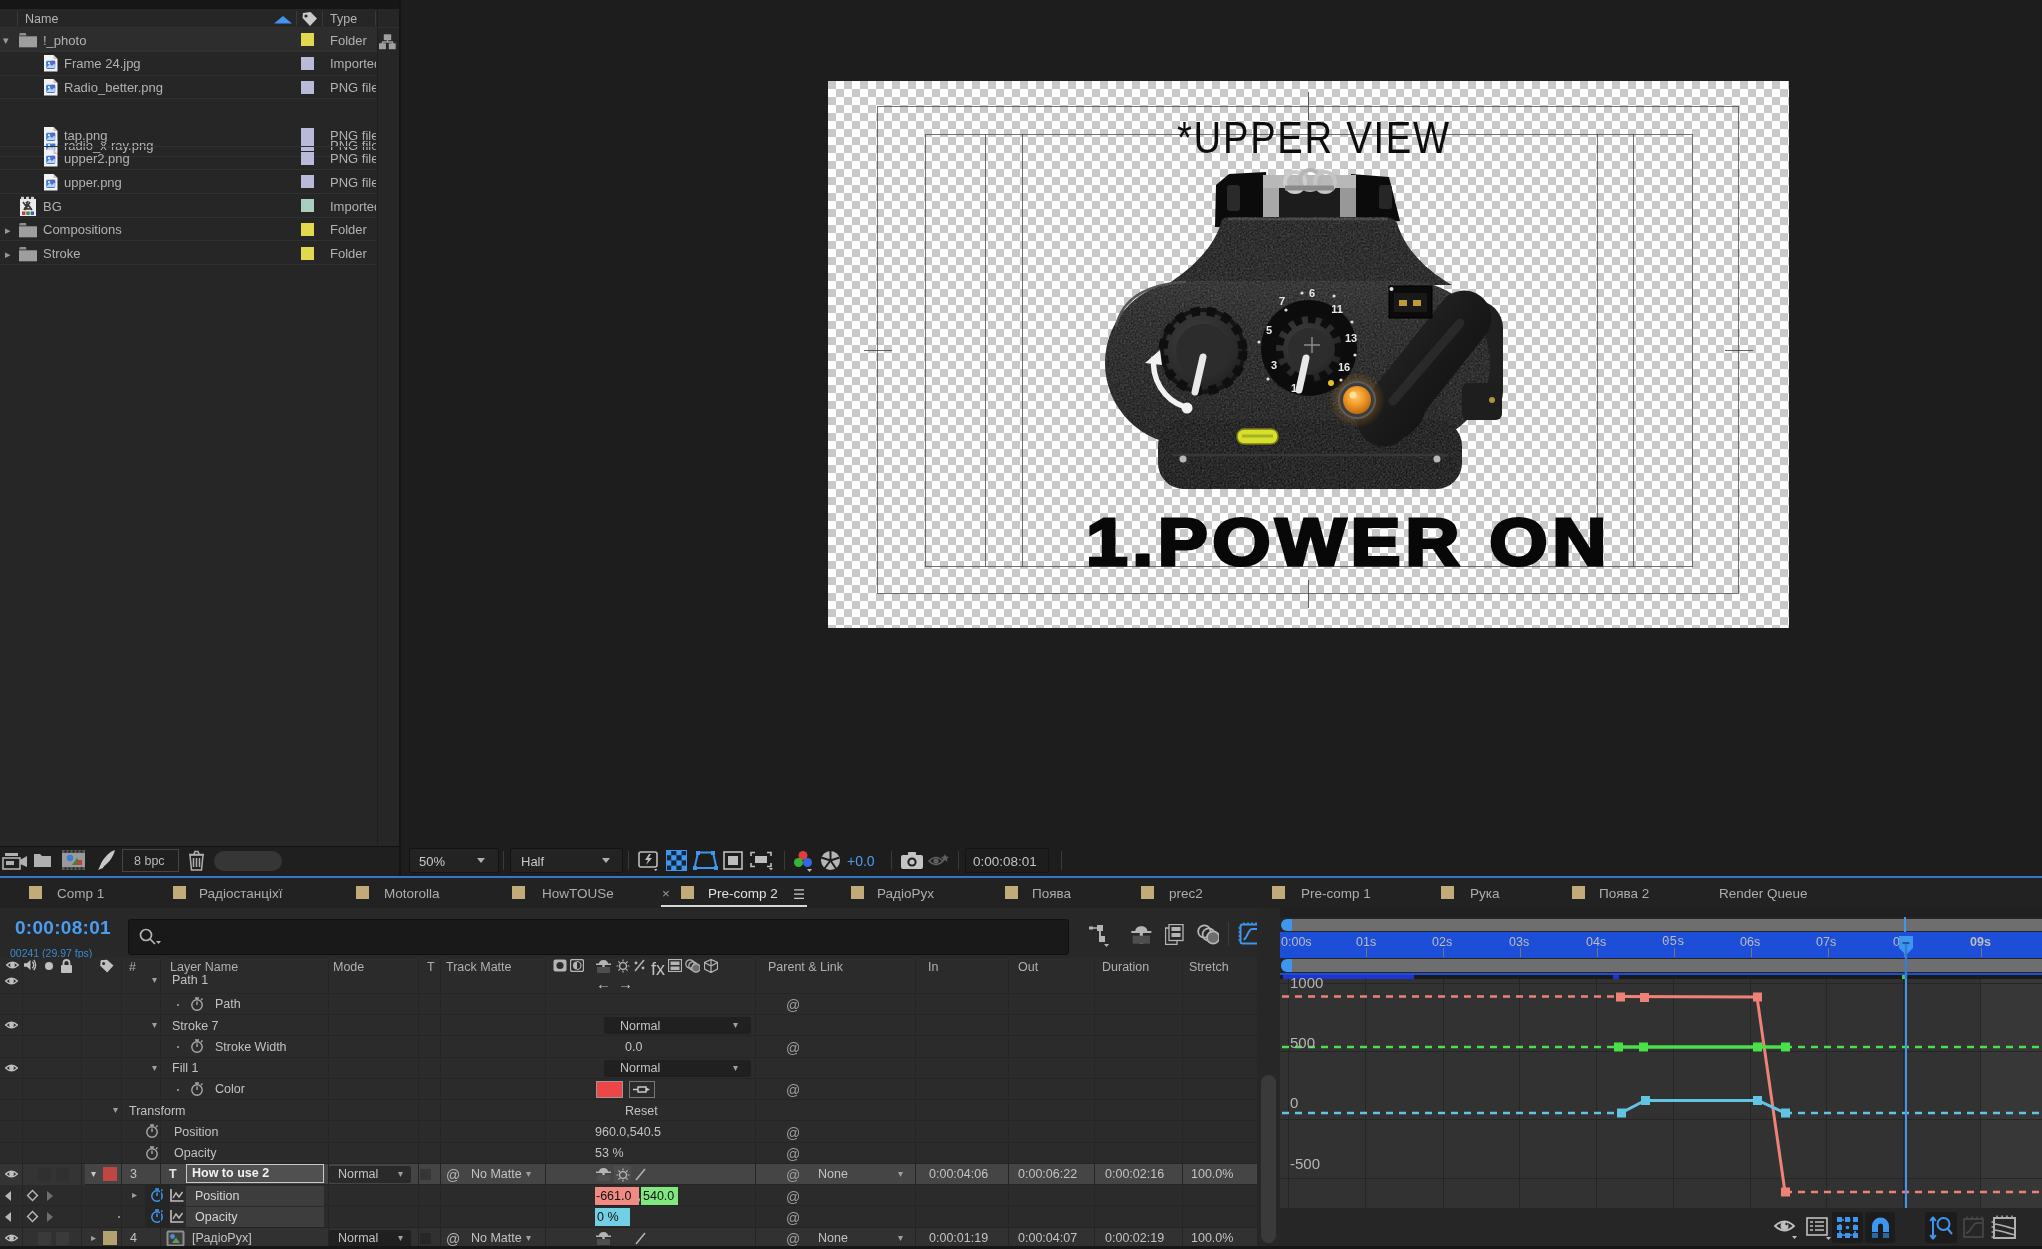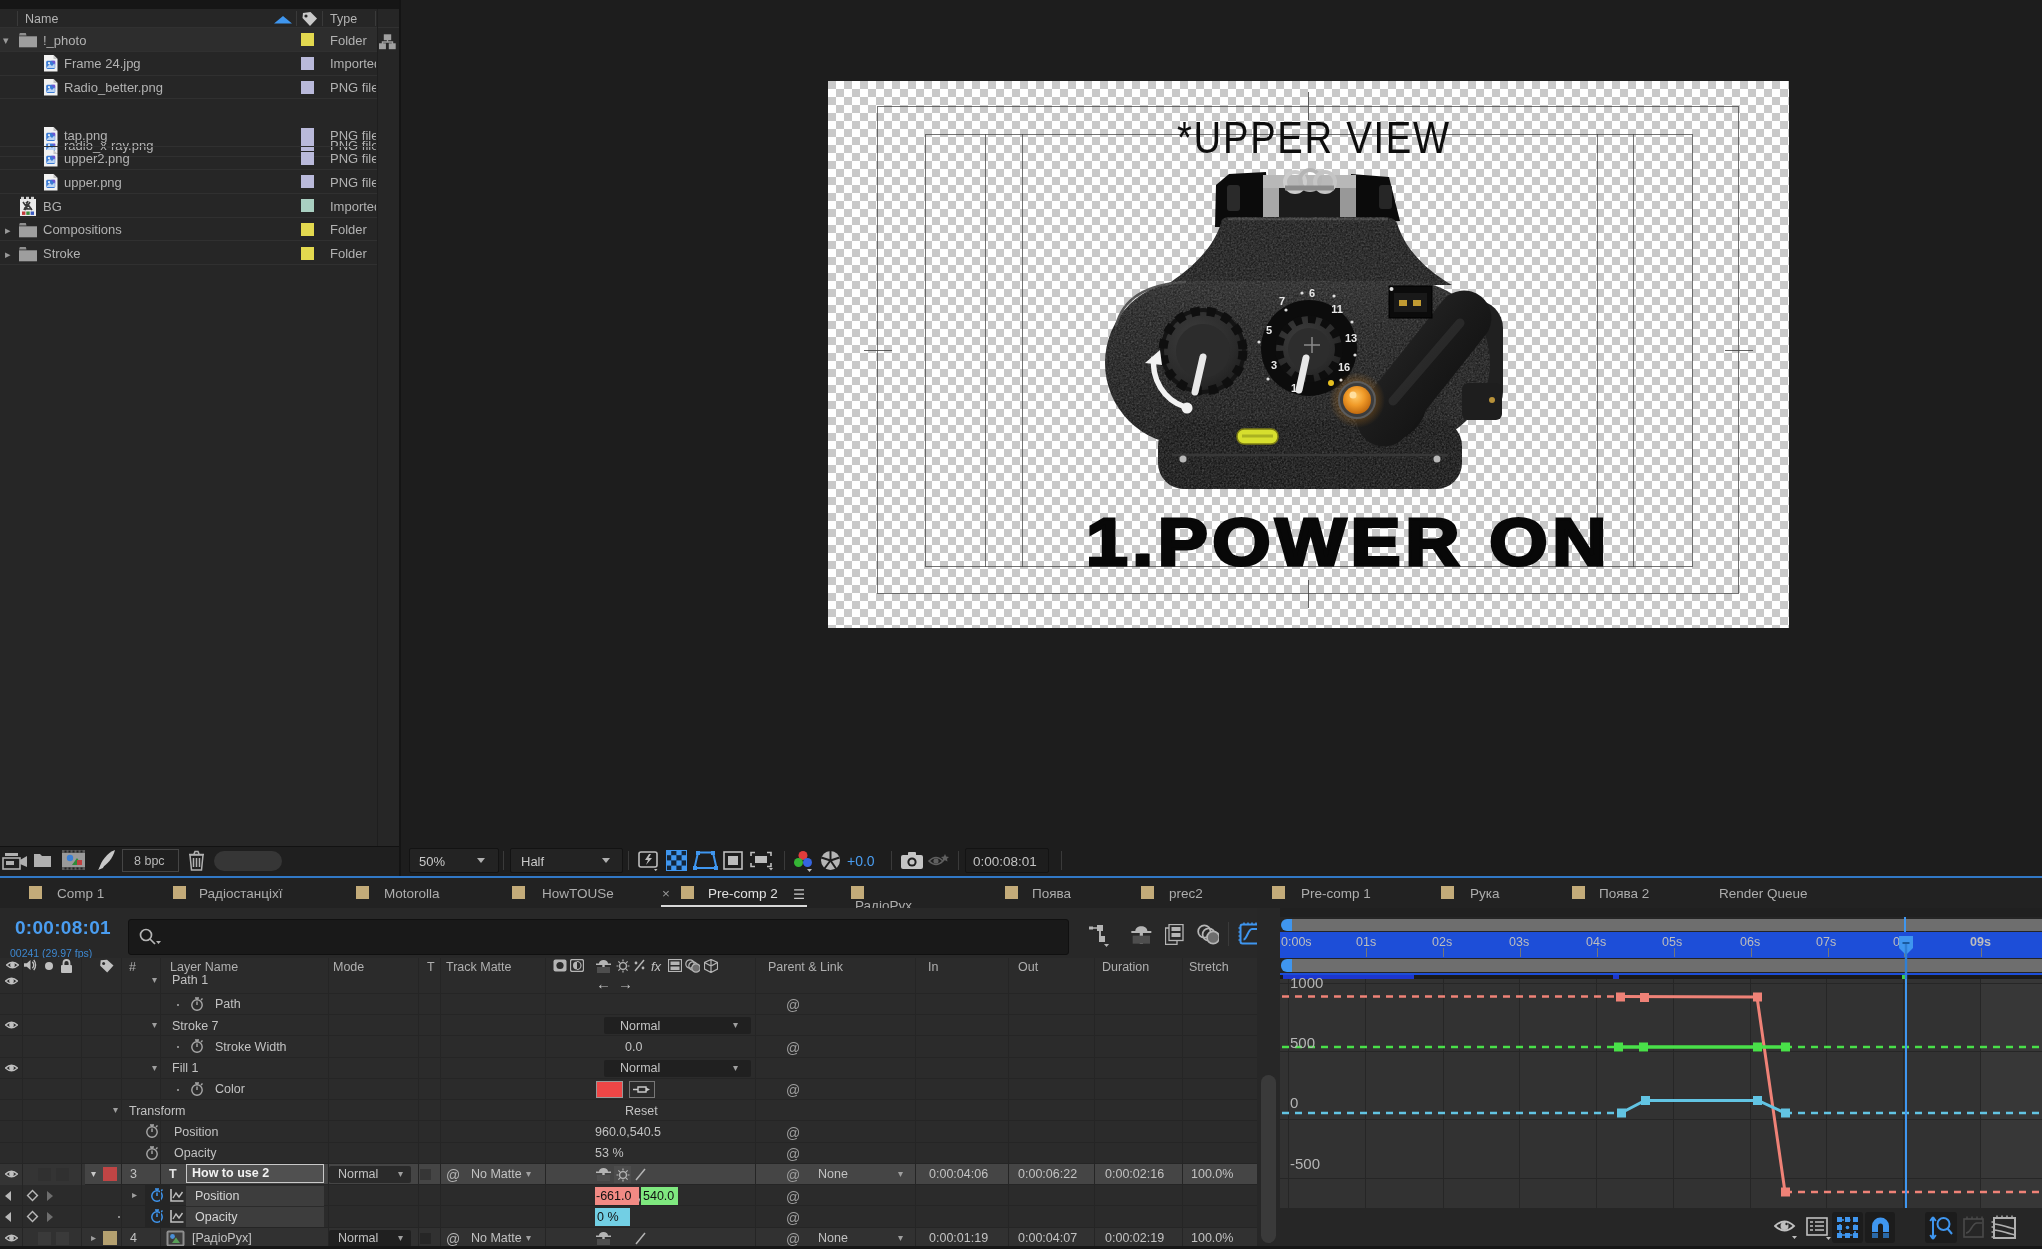--- a/index.html
+++ b/index.html
@@ -487,21 +487,21 @@
     <div class="tsq" style="left:356px;"></div>
       <div class="tname" style="left:384px;">Motorolla</div>
     <div class="tsq" style="left:512px;"></div>
       <div class="tname" style="left:542px;">HowTOUSe</div>
     <div class="tname" style="left:662px;color:#9a9a9a;">×</div>
     <div class="tsq" style="left:681px;"></div>
       <div class="tname" style="left:708px;color:#e0e0e0;">Pre-comp 2</div>
     <div class="tname" style="left:793px;color:#c8c8c8;">☰</div>
     <div class="abs" style="left:661px;top:27px;width:146px;height:2px;background:#d8d8d8;"></div>
     <div class="tsq" style="left:851px;"></div>
-      <div class="tname" style="left:855px;margin-top:12px;">РадіоРух</div>
+      <div class="tname" style="left:877px;">РадіоРух</div>
     <div class="tsq" style="left:1005px;"></div>
       <div class="tname" style="left:1032px;">Поява</div>
     <div class="tsq" style="left:1141px;"></div>
       <div class="tname" style="left:1169px;">prec2</div>
     <div class="tsq" style="left:1272px;"></div>
       <div class="tname" style="left:1301px;">Pre-comp 1</div>
     <div class="tsq" style="left:1441px;"></div>
       <div class="tname" style="left:1470px;">Рука</div>
     <div class="tsq" style="left:1572px;"></div>
       <div class="tname" style="left:1599px;">Поява 2</div>
@@ -657,21 +657,21 @@
     </svg>
     <svg class="abs" style="left:596px;top:51px;" width="16" height="15" viewBox="0 0 16 15">
         <use href="#anchor"></use>
       </svg>
     <svg class="abs" style="left:616px;top:51px;" width="14" height="14" viewBox="0 0 14 14">
         <use href="#sun"></use>
       </svg>
     <svg class="abs" style="left:633px;top:51px;" width="13" height="13" viewBox="0 0 13 13">
         <use href="#slashdots"></use>
       </svg>
-    <div class="hdt" style="left:651px;top:51px;font-style:italic;font-size:13px;color:#c2c2c2;">fx</div>
+    <div class="hdt" style="left:651px;top:51px;font-size:18px;color:#c2c2c2;">fx</div>
     <svg class="abs" style="left:668px;top:51px;" width="14" height="13" viewBox="0 0 14 13">
         <use href="#filmico"></use>
       </svg>
     <svg class="abs" style="left:685px;top:51px;" width="15" height="14" viewBox="0 0 15 14">
         <use href="#circles3"></use>
       </svg>
     <svg class="abs" style="left:704px;top:51px;" width="14" height="14" viewBox="0 0 14 14">
         <use href="#cube"></use>
       </svg>
     <div class="hdt" style="left:768px;top:52px;">Parent &amp; Link</div>
@@ -929,21 +929,21 @@
       <div class="abs" style="left:0;top:9px;width:762px;height:15px;background:#252525;"></div>
       <div class="abs" style="left:12px;top:10.5px;width:750px;height:12px;background:#6e6e6e;"></div>
       <div class="abs" style="left:1px;top:10.5px;width:11px;height:12px;background:#3f96ef;border-radius:6px 0 0 6px;"></div>
 
       <style>.rul { position:absolute; top:27px; font-size:12.5px; color:#bdbdbd; }</style>
       <div class="rul" style="left:1px;">0:00s</div>
       <div class="rul" style="left:76px;">01s</div>
       <div class="rul" style="left:152px;">02s</div>
       <div class="rul" style="left:229px;">03s</div>
       <div class="rul" style="left:306px;">04s</div>
-      <div class="rul" style="left:382px;">05s</div>
+      <div class="rul" style="left:382px;font-family:Liberation Mono, monospace;">05s</div>
       <div class="rul" style="left:460px;">06s</div>
       <div class="rul" style="left:536px;">07s</div>
       <div class="rul" style="left:613px;">08s</div>
       <div class="rul" style="left:690px;font-weight:bold;">09s</div>
 
       <svg class="abs" style="left:0;top:40px;" width="762" height="10">
         <g stroke="#777" stroke-width="1">
           <path d="M86.5 0 V9 M163.5 0 V9 M240.5 0 V9 M317.5 0 V9 M394.5 0 V9 M471.5 0 V9 M548.5 0 V9 M624.5 0 V9 M701.5 0 V9"></path>
         </g>
       </svg>

